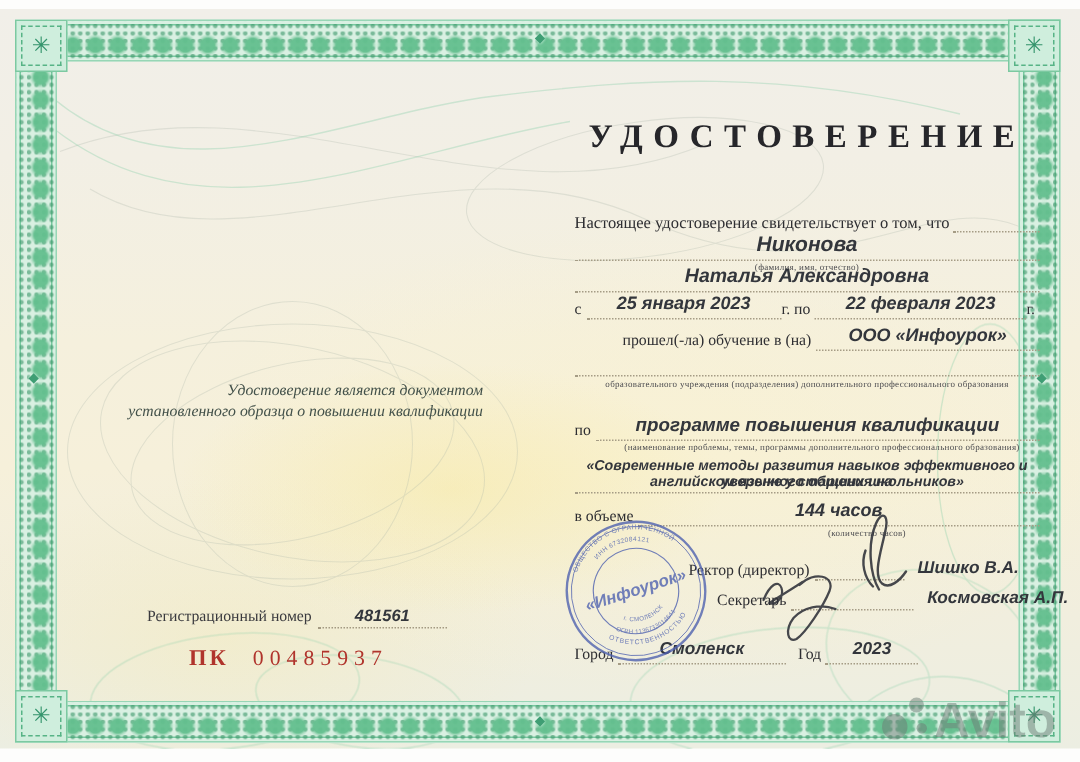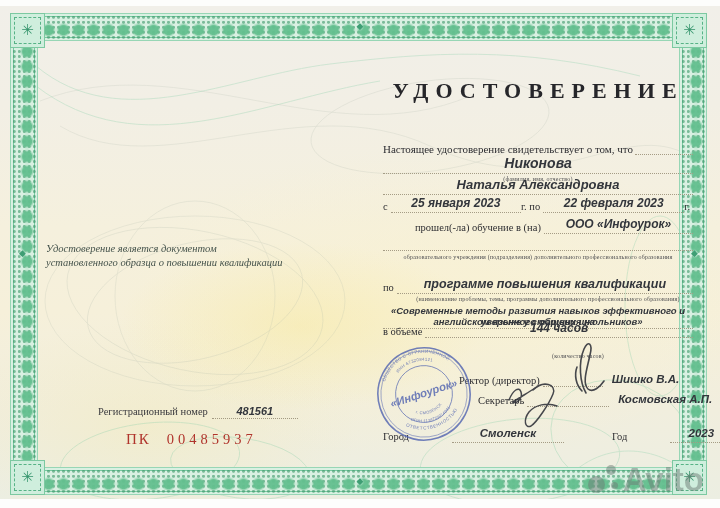--- a/index.html
+++ b/index.html
@@ -40,27 +40,27 @@
   .corner.tl{left:10px;top:7px;} .corner.tr{right:13px;top:7px;}
   .corner.bl{left:10px;bottom:4px;} .corner.br{right:13px;bottom:4px;}
   .diamond{position:absolute;z-index:3;color:#3f9e74;font-size:9px;line-height:1;
     font-family:"DejaVu Sans",sans-serif;text-shadow:0 0 2px #eafff3;}
   .d-top{left:50%;top:16px;transform:translateX(-50%);}
   .d-bottom{left:50%;bottom:13px;transform:translateX(-50%);}
   .d-left{left:19px;top:50%;transform:translateY(-50%);}
   .d-right{right:22px;top:50%;transform:translateY(-50%);}
   .guilloche{position:absolute;left:0;top:0;z-index:1;pointer-events:none;}
   
-  .left-note{position:absolute;left:46px;top:236px;width:276px;text-align:left;z-index:4;
+  .left-note{position:absolute;left:46px;top:248px;width:276px;text-align:right;z-index:4;
     font-style:italic;font-size:10.5px;line-height:14px;color:#43514a;}
   .reg-row{position:absolute;left:98px;top:399px;z-index:4;font-size:10.5px;color:#3a3a3e;white-space:nowrap;}
   .reg-value{display:inline-block;min-width:78px;text-align:center;border-bottom:1px dotted #a39a82;
     font:italic bold 11px "Liberation Sans",sans-serif;color:#33363c;margin-left:4px;padding:0 4px 1px;}
   .series-row{position:absolute;left:126px;top:424px;z-index:4;color:#b0342c;white-space:nowrap;}
-  .series-prefix{font-weight:normal;font-size:15px;margin-right:16px;letter-spacing:2px;}
+  .series-prefix{font-weight:bold;font-size:15px;margin-right:16px;letter-spacing:2px;}
   .series-number{font-size:14.5px;letter-spacing:4px;}
   
   .right-col{position:absolute;left:383px;top:0;width:310px;height:100%;z-index:4;}
   .cert-title{position:absolute;left:0;right:0;top:72px;margin:0;text-align:center;
     font-size:22px;font-weight:bold;letter-spacing:7px;color:#26262a;}
   .cert-subtitle{position:absolute;left:0;right:0;top:99px;margin:0;text-align:center;
     font-size:12.5px;font-weight:bold;letter-spacing:1.5px;color:#26262a;}
   .row{position:absolute;left:0;right:0;display:flex;align-items:flex-end;}
   .lbl{font-size:10.5px;color:#2e2e32;white-space:nowrap;padding:0 3px 1px 0;}
   .fill{border-bottom:1px dotted #a59c85;text-align:center;padding-bottom:1px;}
@@ -79,28 +79,28 @@
   .row-training{top:210px;height:18px;margin-left:32px;}
   .blank1{top:236px;height:9px;}
   .cap-org{top:248px;}
   .row-po{top:270px;height:18px;}
   .row-po .val{font-size:12.5px;}
   .cap-po{top:290px;padding-left:20px;}
   .prog-line{position:absolute;left:0;right:0;text-align:center;
     font:italic bold 9.5px "Liberation Sans",sans-serif;color:#33363c;}
   .prog1{top:299px;} .prog2{top:310px;}
   .blank2{top:316px;height:7px;}
-  .row-hours{top:314px;height:18px;}
+  .row-hours{top:327px;height:18px;}
   .cap-hours{top:347px;padding-left:80px;}
   .row-rector{top:364px;height:17px;padding-left:76px;}
   .row-secretary{top:384px;height:17px;padding-left:95px;}
   .sig-fill{flex:0 0 auto;}
   .sig-rector{width:60px;} .sig-secretary{width:82px;}
   .officer-name{font:italic bold 11.5px "Liberation Sans",sans-serif;color:#33363c;margin-left:9px;white-space:nowrap;padding-bottom:2px;}
-  .row-city{top:420px;height:17px;width:215px;gap:40px;}
+  .row-city{top:420px;height:17px;width:215px;}
   .fill-city{flex:0 0 112px;margin-top:45px;} .fill-year{flex:0 0 62px;}
   .row-city .val{font-size:11.5px;}
   
   .stamp{position:absolute;left:375px;top:339px;width:98px;height:98px;z-index:5;opacity:.8;}
   .sig-svg{position:absolute;z-index:5;pointer-events:none;}
   .sig-svg-rector{left:562px;top:333px;}
   .sig-svg-secretary{left:503px;top:372px;}
   .avito{position:absolute;right:16px;bottom:6px;z-index:6;display:flex;align-items:flex-end;opacity:.5;color:#6f7d76;}
   .avito-dots{position:relative;width:30px;height:32px;margin-right:5px;}
   .avito-dots i{position:absolute;border-radius:50%;background:#6f7d76;}

